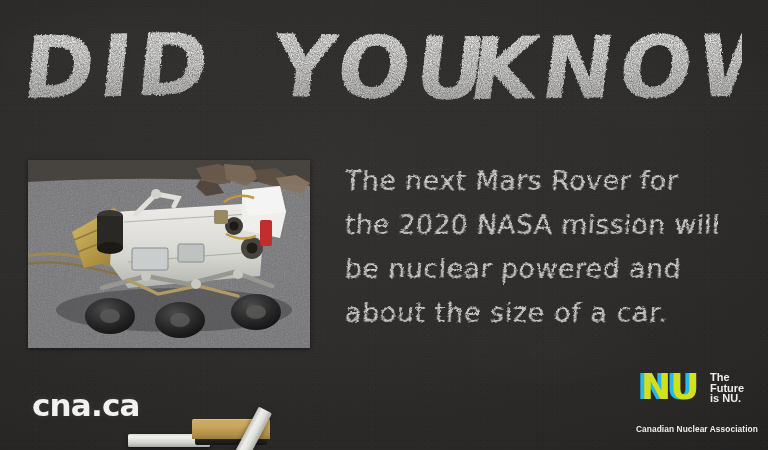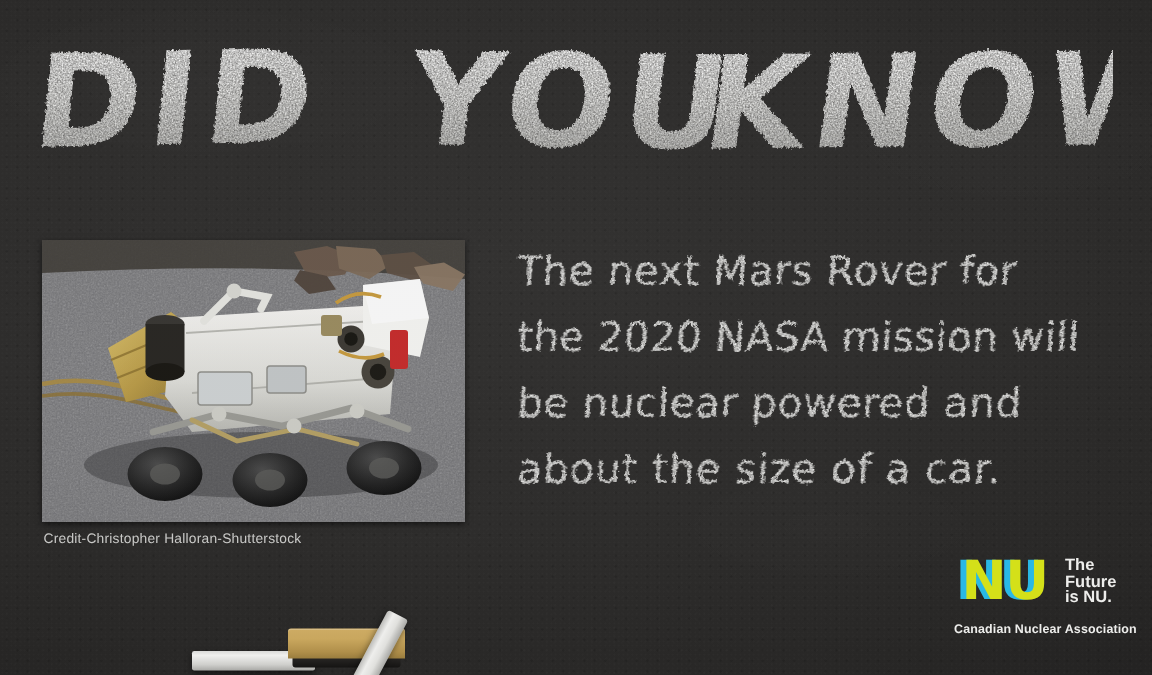--- a/index.html
+++ b/index.html
@@ -140,21 +140,21 @@
   #tagline {
     font-family: "Liberation Sans", sans-serif;
     font-weight: 700;
     font-size: 11px;
     line-height: 10.6px;
     color: #ededeb;
     padding-top: 2px;
     white-space: nowrap;
   }
   #cna-assoc {
-    margin-top: 10px;
+    margin-top: 20px;
     font-family: "Liberation Sans", sans-serif;
     font-weight: 700;
     font-size: 8.3px;
     letter-spacing: .1px;
     color: #ededeb;
     white-space: nowrap;
   }
 </style>
 </head>
 <body>
@@ -297,21 +297,20 @@
         <ellipse cx="152" cy="160" rx="25" ry="18" fill="url(#wheelG)"></ellipse>
         <ellipse cx="152" cy="160" rx="10" ry="7" fill="#5a5a58" opacity=".8"></ellipse>
         <ellipse cx="228" cy="152" rx="25" ry="18" fill="url(#wheelG)"></ellipse>
         <ellipse cx="228" cy="152" rx="10" ry="7" fill="#5a5a58" opacity=".8"></ellipse>
       </g>
 
       <rect width="282" height="188" fill="url(#floorG)" opacity=".06"></rect>
     </svg>
   </div>
 
-  <div id="credit">Credit-Christopher Halloran-Shutterstock</div>
 
   <div id="body-copy">
     <span class="ln">
       <svg viewBox="0 0 404 44" preserveAspectRatio="xMinYMid meet" aria-hidden="true">
         <text x="2" y="30" filter="url(#chalkRough)" fill="#f1f1ef" font-family="'DejaVu Sans', sans-serif" font-size="27" letter-spacing="0.4" transform="skewX(-3)">The next Mars Rover for</text>
       </svg>
     </span>
     <span class="ln">
       <svg viewBox="0 0 404 44" preserveAspectRatio="xMinYMid meet" aria-hidden="true">
         <text x="2" y="30" filter="url(#chalkRough)" fill="#f1f1ef" font-family="'DejaVu Sans', sans-serif" font-size="27" letter-spacing="0.2" transform="skewX(-3)">the 2020 NASA mission will</text>
@@ -322,20 +321,21 @@
         <text x="2" y="30" filter="url(#chalkRough)" fill="#f1f1ef" font-family="'DejaVu Sans', sans-serif" font-size="27" letter-spacing="0.4" transform="skewX(-3)">be nuclear powered and</text>
       </svg>
     </span>
     <span class="ln">
       <svg viewBox="0 0 404 44" preserveAspectRatio="xMinYMid meet" aria-hidden="true">
         <text x="2" y="30" filter="url(#chalkRough)" fill="#f1f1ef" font-family="'DejaVu Sans', sans-serif" font-size="27" letter-spacing="0.6" transform="skewX(-3)">about the size of a car.</text>
       </svg>
     </span>
   </div>
 
+  <div id="cnaca">cna.ca</div>
 
   <div class="prop" id="chalk-left"></div>
   <div class="prop" id="eraser">
     <div class="felt"></div>
     <div class="wood"></div>
   </div>
   <div class="prop" id="chalk-right"></div>
 
   <div id="logo">
     <div id="logo-row">

